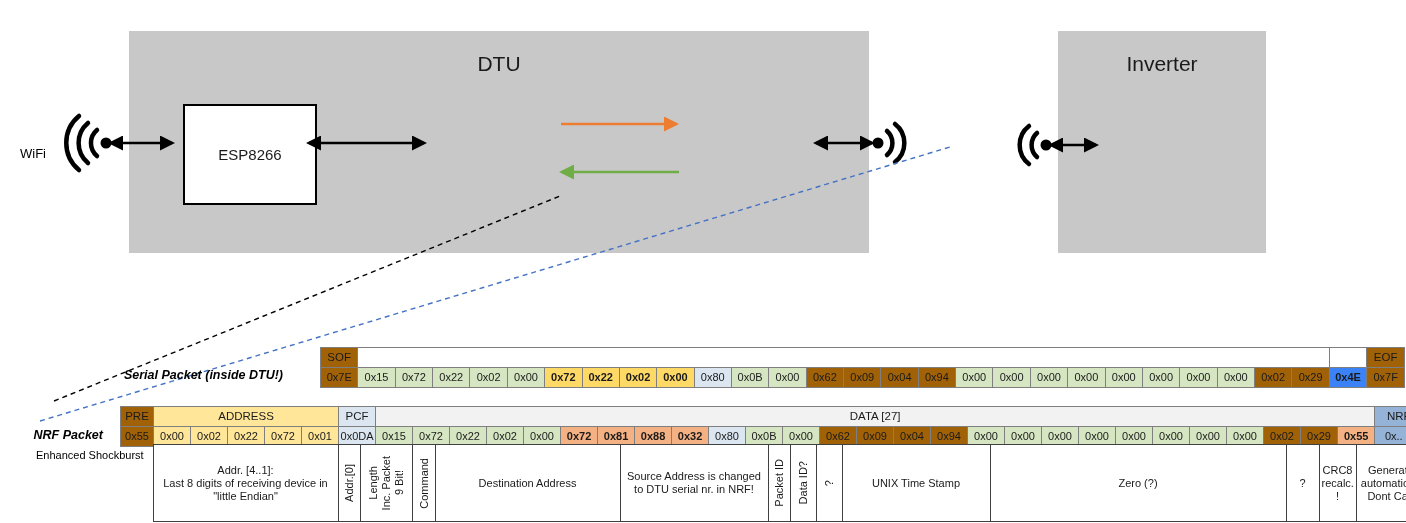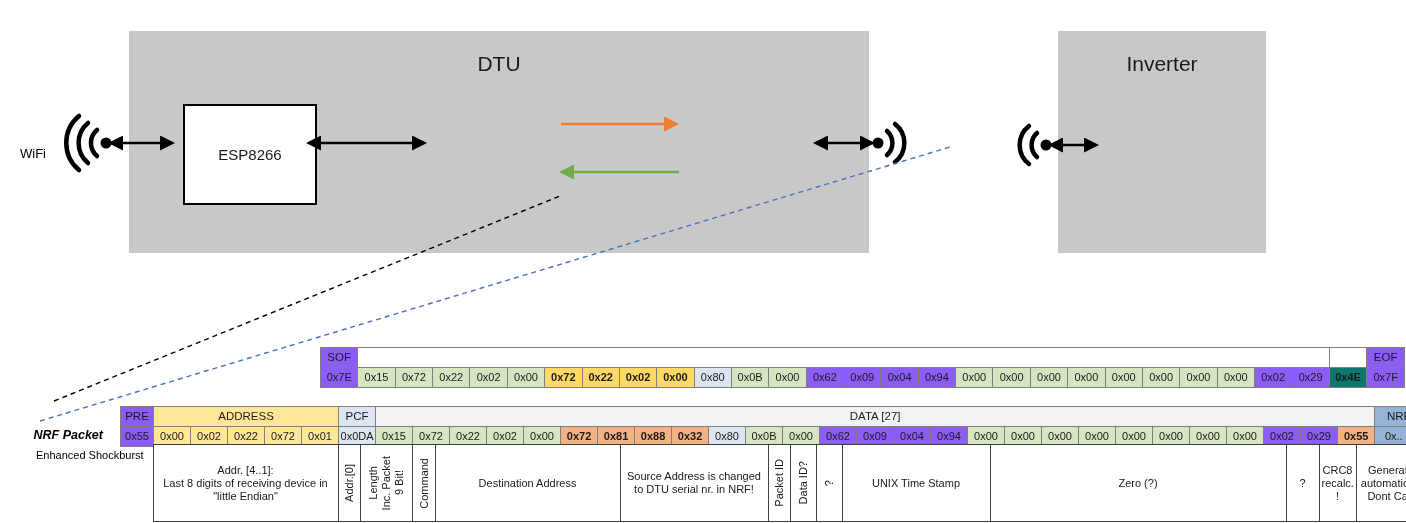--- a/index.html
+++ b/index.html
@@ -91,27 +91,27 @@
     color: #1a1a1a;
     height: 19px;
     line-height: 19px;
   }
   td.hdr { height: 19px; line-height: 19px; font-size: 11.5px; }
   td.blank { border: none; background: transparent; }
   td.thickleft { border-left: 2px solid #000; }
   td.thickright { border-right: 2px solid #000; }
 
   
-  .f-gray   { background: #8b5cf6; }
+  .f-gray   { background: #a16207; }
   .f-green  { background: #d6e6c3; }
   .f-yellow { background: #ffd966; }
   .f-blue   { background: #dce6f1; }
   .f-bluehd { background: #95b3d7; }
   .f-lyellow{ background: #ffe699; }
-  .f-orange { background: #0f766e; margin-top: 28px; }
+  .f-orange { background: #3b82f6; margin-top: 28px; }
   .f-salmon2{ background: #f4b183; }
   .f-ltgray { background: #f2f2f2; }
   .bold { font-weight: bold; }
 
   
   table.desc {
     position: absolute;
     border-collapse: collapse;
     table-layout: fixed;
     font-size: 11px;
@@ -204,20 +204,21 @@
     <path d="M1029,126 A24,24 0 0 0 1029,164"></path>
   </g>
   <line x1="1051" y1="145" x2="1096" y2="145" stroke="#000" stroke-width="2.5" marker-start="url(#arrB)" marker-end="url(#arrBs)"></line>
 
   <line x1="54" y1="401" x2="560" y2="196" stroke="#000" stroke-width="1.4" stroke-dasharray="5,4"></line>
   <line x1="40" y1="421" x2="950" y2="147" stroke="#4472C4" stroke-width="1.4" stroke-dasharray="5,4"></line>
 </svg>
 
 <div id="packets">
 
+  <div class="row-label" style="left:0px; top:368px; width:283px;">Serial Packet (inside DTU!)</div>
 
   <table class="pkt" style="left:320px; top:347px; width:1085px;">
     <colgroup>
       <col style="width:37px">
       <col span="27" style="width:37px">
       <col style="width:37px">
     </colgroup>
     <tbody>
       <tr>
         <td class="hdr f-gray thickleft">SOF</td>

